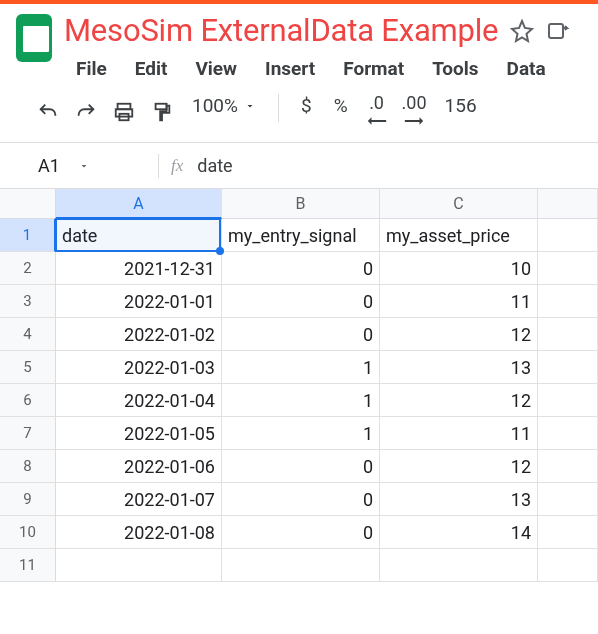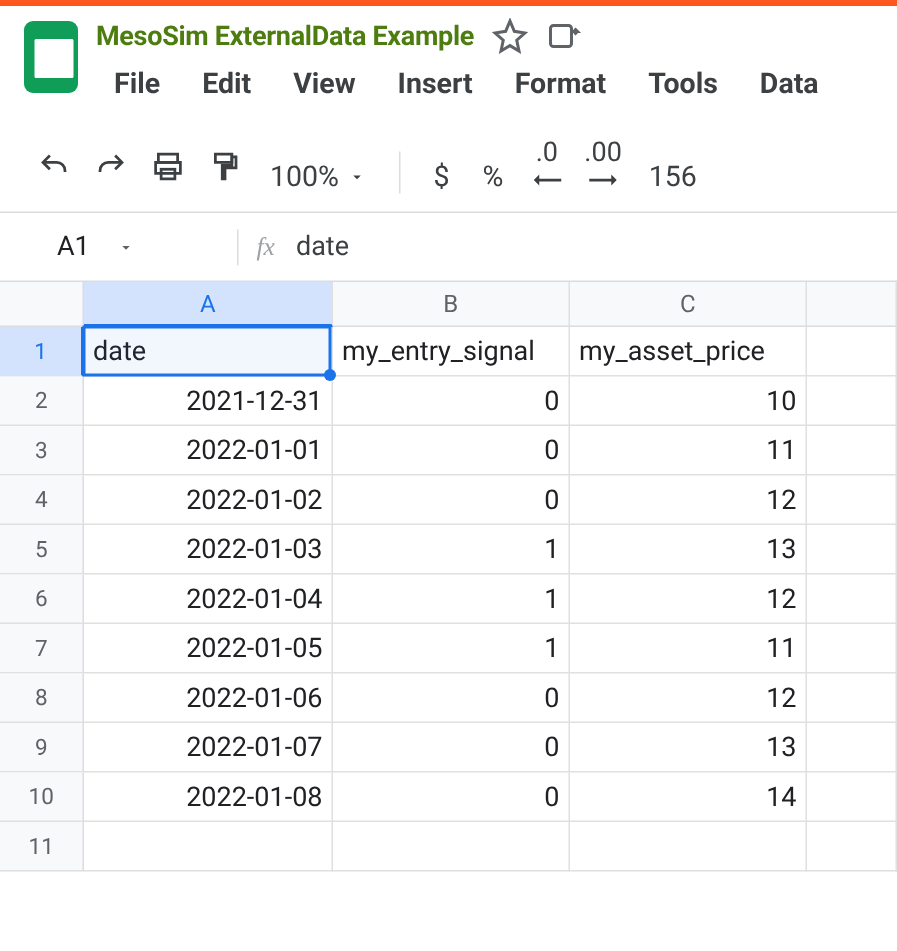--- a/index.html
+++ b/index.html
@@ -4,25 +4,25 @@
 <style>
 * { box-sizing: border-box; margin: 0; padding: 0; }
 body { font-family: 'Google Sans', Roboto, Arial, sans-serif; background: #fff; color: #202124; width: 598px; height: 634px; overflow: hidden; position: relative; }
 .top-orange { height: 4px; background: #ff5722; }
 .header { display: flex; align-items: flex-start; padding: 8px 14px 0 14px; gap: 10px; }
 .logo { width: 40px; height: 52px; display: flex; align-items: center; justify-content: center; }
 .logo-box { width: 36px; height: 48px; background: #0f9d58; border-radius: 6px; position: relative; }
 .logo-box::after { content: ""; position: absolute; top: 12px; left: 7px; width: 22px; height: 22px; background: linear-gradient(to right, #fff 0 100%), #fff; background-image: repeating-linear-gradient(to bottom, #fff 0 2px, transparent 2px 7px), repeating-linear-gradient(to right, #fff 0 2px, transparent 2px 7px); border: 2px solid #fff; border-radius: 1px; }
 .title-area { flex: 1; }
 .doc-title-row { display: flex; align-items: center; gap: 12px; }
-.doc-title { font-size: 18px; font-weight: 700; color: #4d7c0f; letter-spacing: -0.2px; }
+.doc-title { font-size: 31px; font-weight: 400; color: #ef4444; letter-spacing: -0.2px; }
 .star-icon, .move-icon { width: 24px; height: 24px; color: #5f6368; cursor: pointer; }
 .menu-bar { display: flex; gap: 4px; margin-top: 4px; font-weight: bold; }
 .menu-item { font-size: 19px; color: #3c4043; padding: 4px 12px; border-radius: 4px; cursor: pointer; }
-.toolbar { display: flex; align-items: flex-end; gap: 2px; padding: 10px 18px; margin-top: 12px; }
+.toolbar { display: flex; align-items: flex-start; gap: 2px; padding: 10px 30px; }
 .tb-btn { width: 36px; height: 36px; display: flex; align-items: center; justify-content: center; border-radius: 4px; cursor: pointer; color: #3c4043; }
 .tb-btn svg { width: 22px; height: 22px; }
 .zoom { display: flex; align-items: center; gap: 6px; font-size: 19px; color: #3c4043; padding: 0 10px; cursor: pointer; }
 .sep { width: 1px; height: 28px; background: #dadce0; margin: 0 10px; }
 .hr { height: 1px; background: #dadce0; margin-top: 2px; }
 .tb-text { font-size: 19px; padding: 0 10px; cursor: pointer; color: #3c4043; }
 .namebox-row { display: flex; align-items: center; padding: 8px 28px; gap: 6px; border-bottom: 1px solid #dadce0; }
 .namebox { display: flex; align-items: center; gap: 18px; font-size: 18px; color: #202124; padding: 4px 10px; cursor: pointer; width: 118px; }
 .fx-sep { width: 1px; height: 24px; background: #dadce0; margin: 0 6px; }
 .fx { font-style: italic; font-family: Georgia, serif; font-size: 17px; color: #9aa0a6; margin-right: 8px; }

